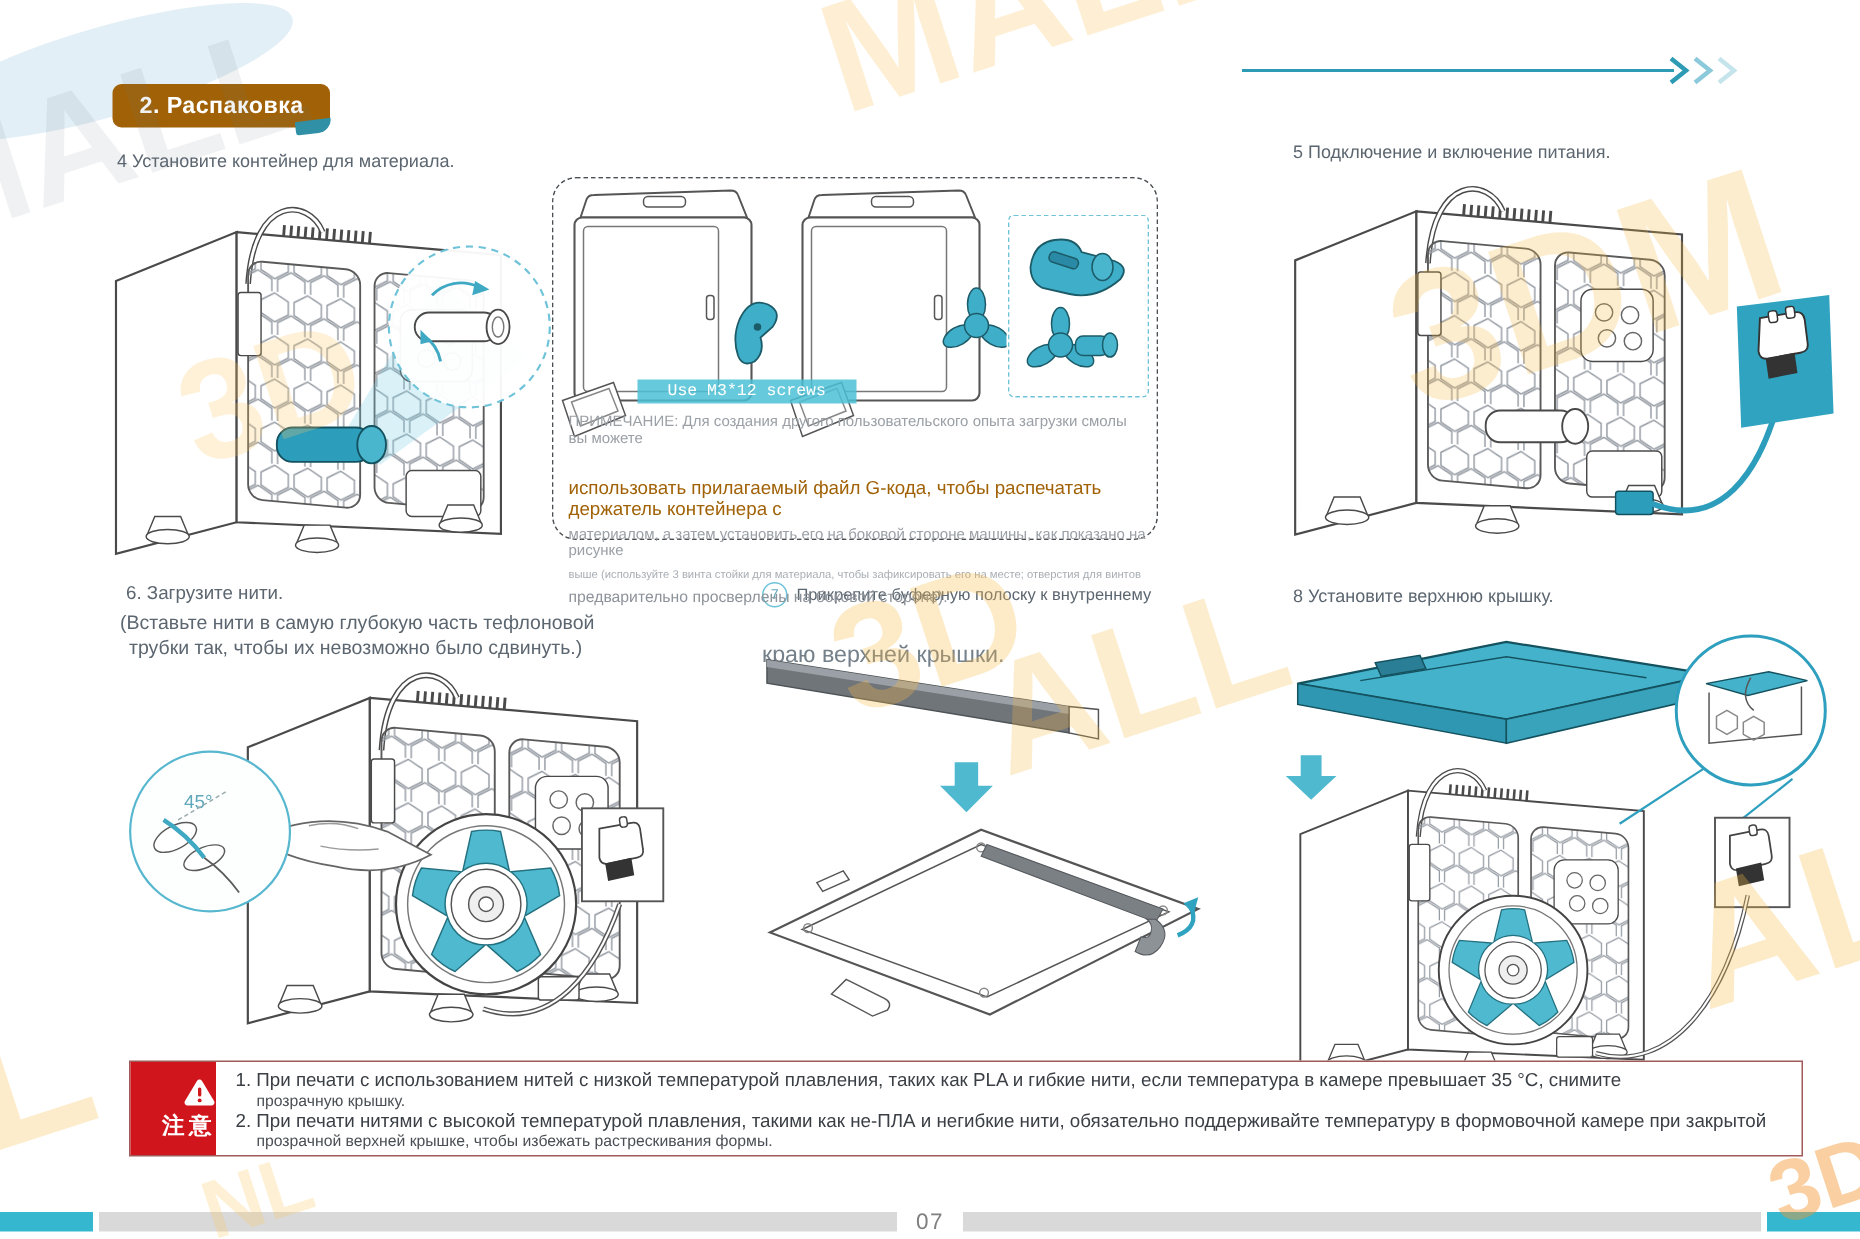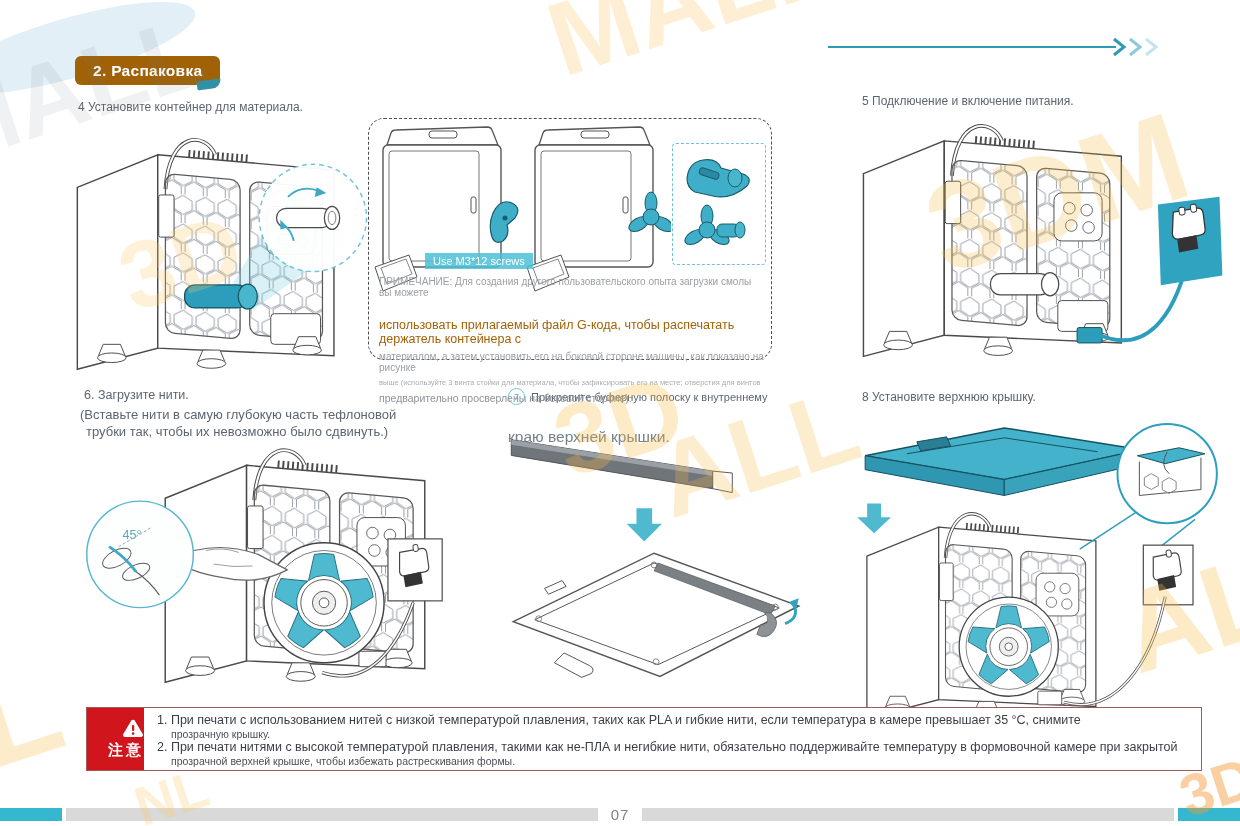--- a/index.html
+++ b/index.html
@@ -26,22 +26,22 @@
   .s7-line1{display:flex;align-items:center;gap:6px;font-size:11px;}
   .num-circle{display:inline-flex;align-items:center;justify-content:center;width:15px;height:15px;
     border:1px solid #6fc3d8;border-radius:50%;color:#5fa8bc;font-size:9.5px;}
   .s7-line2{font-size:15.5px;color:#74808a;}
 
   
   .dashed-box{position:absolute;left:368px;top:118px;width:402px;height:240px;
     border:1.5px dashed #4a4f54;border-radius:16px;z-index:1;}
   .parts-box{position:absolute;left:303px;top:24px;width:92px;height:120px;
     border:1px dashed #6fc3d8;border-radius:4px;}
-  .screw-label{position:absolute;left:56px;top:134px;padding:2px 8px;background:rgba(76,193,214,.85);
-    color:#fff;font-size:11px;white-space:nowrap;}
+  .screw-label{position:absolute;left:56px;top:134px;padding:2px 20px;background:rgba(76,193,214,.85);
+    color:#fff;font-size:11px;white-space:nowrap;font-family:Liberation Mono, monospace;}
   .note-text{position:absolute;left:10px;top:157px;width:386px;}
   .note-l1{font-size:10px;color:#9aa0a6;margin-bottom:20px;}
   .note-l2{font-size:12.5px;color:#a16207;margin-bottom:5px;}
   .note-l3{font-size:10px;color:#9aa0a6;margin-bottom:5px;}
   .note-l4{font-size:7.5px;color:#a8aeb4;margin-bottom:5px;white-space:nowrap;}
   .note-l5{font-size:10.5px;color:#8d939a;}
 
   
   .warning-box{position:absolute;left:86px;top:707px;width:1114px;height:62px;
     border:1px solid #a05a5a;background:#fff;z-index:1;}

